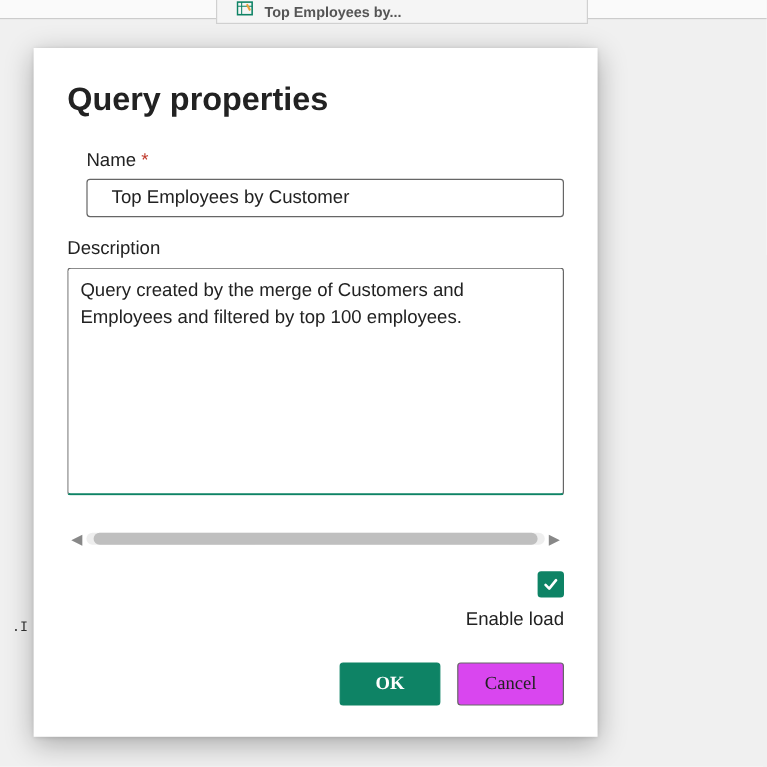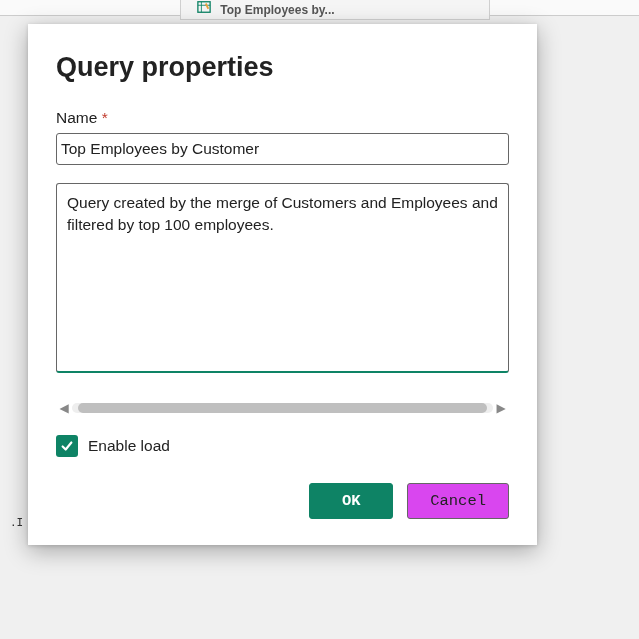--- a/index.html
+++ b/index.html
@@ -51,22 +51,22 @@
     top: 516px;
     font-family: "Consolas", monospace;
     font-size: 11px;
     color: #333;
   }
 
   
   .dialog {
     position: absolute;
     left: 28px;
-    top: 24px;
-    width: 509px;
+    top: 40px;
+    width: 470px;
     background: #ffffff;
     box-shadow: 0 6px 22px rgba(0,0,0,0.30), 0 1px 4px rgba(0,0,0,0.15);
     padding: 28px 28px 26px 28px;
   }
 
   .dlg-title {
     font-size: 27px;
     font-weight: 600;
     color: #222;
     margin-bottom: 26px;
@@ -76,28 +76,28 @@
     font-size: 15.5px;
     color: #222;
     margin-bottom: 6px;
   }
   .req { color: #c0392b; }
 
   .text-input {
     width: 100%;
     border: 1px solid #666;
     border-radius: 3px;
-    padding: 6px 4px;
+    padding: 6px 20px;
     font-size: 15.5px;
     font-family: inherit;
     color: #222;
     outline: none;
   }
 
-  .name-group { margin-bottom: 18px; }
+  .name-group { margin-bottom: 18px; margin-left: 16px; }
 
   .textarea {
     width: 100%;
     height: 190px;
     border: 1px solid #666;
     border-radius: 3px;
     padding: 8px 10px;
     font-size: 15.5px;
     font-family: inherit;
     color: #222;
@@ -136,42 +136,43 @@
     right: 6px;
     top: 0;
     bottom: 0;
     background: #bfbfbf;
     border-radius: 5px;
   }
 
   
   .check-row {
     display: flex;
-    align-items: center;
+    align-items: flex-end;
     gap: 10px;
     margin-bottom: 26px;
+    flex-direction: column;
   }
   .chk {
     width: 22px;
     height: 22px;
     border-radius: 3px;
     background: #0e8365;
     display: flex;
     align-items: center;
     justify-content: center;
     cursor: pointer;
   }
   .chk svg { display: block; }
   .chk-label { font-size: 15.5px; color: #222; }
 
   
   .btn-row { display: flex; justify-content: flex-end; gap: 14px; }
   .btn {
     font-size: 15.5px;
-    font-family: Liberation Mono, monospace;
+    font-family: Liberation Serif, serif;
     padding: 8px 22px;
     border-radius: 3px;
     cursor: pointer;
     min-width: 84px;
     text-align: center;
   }
   .btn-primary {
     background: #0e8365;
     border: 1px solid #0e8365;
     color: #fff;
@@ -205,20 +206,21 @@
 
   <div class="name-group">
     <div class="field-label">
       <span>Name</span>
       <span class="req">*</span>
     </div>
     <input type="text" class="text-input" value="Top Employees by Customer" style="">
   </div>
 
   <div class="desc-group">
+    <div class="field-label">Description</div>
     <textarea class="textarea" style="">Query created by the merge of Customers and Employees and filtered by top 100 employees.</textarea>
   </div>
 
   <div class="hscroll">
     <span class="arrow">◀</span>
     <div class="track">
       <div class="thumb"></div>
     </div>
     <span class="arrow">▶</span>
   </div>

